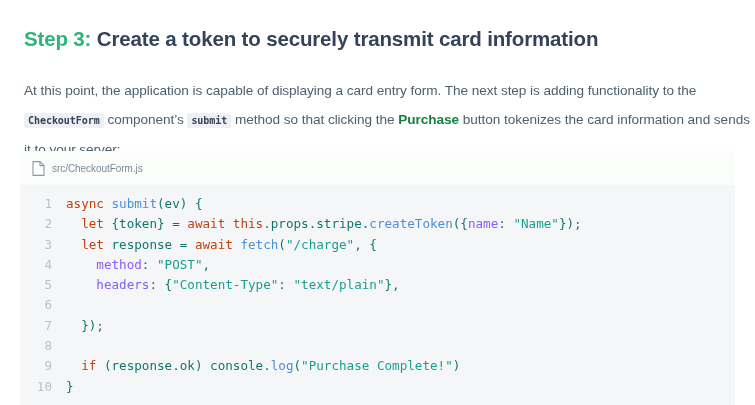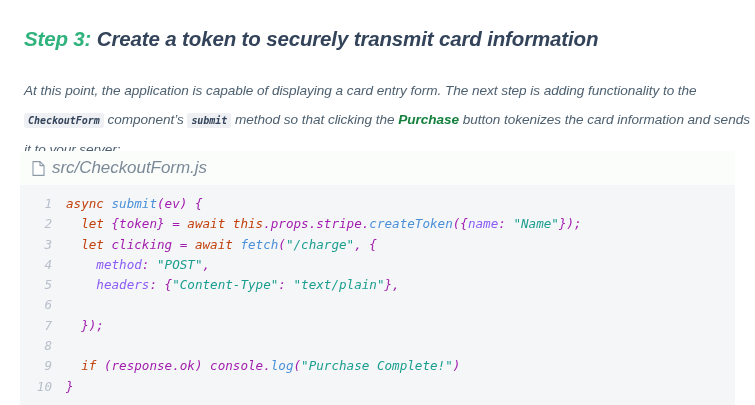--- a/index.html
+++ b/index.html
@@ -13,21 +13,20 @@
     overflow: hidden;
     font-family: "Liberation Sans", sans-serif;
     color: #44566b;
     -webkit-font-smoothing: antialiased;
   }
   .page {
     position: relative;
     width: 755px;
     height: 310px;
     box-sizing: border-box;
-    font-style: italic;
   }
 
   
   .heading {
     position: absolute;
     left: 24px;
     top: 13px;
     font-size: 20.5px;
     font-weight: bold;
     letter-spacing: -0.15px;
@@ -82,21 +81,21 @@
     background: #fbfdfb;
   }
   .file-icon {
     width: 13px;
     height: 15px;
     margin-right: 7px;
     flex: 0 0 auto;
     display: block;
   }
   .file-name {
-    font-size: 17px;
+    font-size: 10px;
     color: #7b8a97;
     letter-spacing: -0.05px;
   }
 
   .code-body {
     background: #f5f6f8;
     height: 220px;
     padding-top: 9px;
     box-sizing: border-box;
     font-family: "DejaVu Sans Mono", "Liberation Mono", monospace;
@@ -119,21 +118,21 @@
   .code-text {
     color: #26303d;
     white-space: pre;
   }
 
   
   .t-kw   { color: #c2410c; }
   .t-fn   { color: #4a90d9; }
   .t-str  { color: #1a9e8f; }
   .t-prop { color: #8b5cf6; }
-  .t-pln  { color: #a21caf; }
+  .t-pln  { color: #0f766e; }
 </style>
 </head>
 <body>
 
 <div class="page">
 
   <h1 class="heading"><span class="step">Step 3:</span><span> Create a token to securely transmit card information</span></h1>
 
   <p class="body-copy"><span>At this point, the application is capable of displaying a card entry form. The next step is adding functionality to the </span><code class="inline-code">CheckoutForm</code><span> component’s </span><code class="inline-code">submit</code><span> method so that clicking the </span><strong class="strong-term">Purchase</strong><span> button tokenizes the card information and sends it to your server:</span></p>
 
@@ -141,21 +140,21 @@
     <div class="code-header">
       <svg class="file-icon" viewBox="0 0 13 15">
         <path d="M1 0.6 h7 l4 4 v9.8 h-11 z" fill="#ffffff" stroke="#8b99a6" stroke-width="1.1" stroke-linejoin="round"></path>
         <path d="M8 0.8 v3.8 h3.9" fill="none" stroke="#8b99a6" stroke-width="1.1" stroke-linejoin="round"></path>
       </svg>
       <span class="file-name">src/CheckoutForm.js</span>
     </div>
     <div class="code-body">
         <div class="code-line"><span class="ln">1</span><span class="code-text"><span class="t-kw">async</span><span class="t-pln"> </span><span class="t-fn">submit</span><span class="t-pln">(ev) {</span></span></div>
         <div class="code-line"><span class="ln">2</span><span class="code-text"><span class="t-pln">  </span><span class="t-kw">let</span><span class="t-pln"> {token} = </span><span class="t-kw">await</span><span class="t-pln"> </span><span class="t-kw">this</span><span class="t-pln">.props.stripe.</span><span class="t-fn">createToken</span><span class="t-pln">({</span><span class="t-prop">name</span><span class="t-pln">: </span><span class="t-str">"Name"</span><span class="t-pln">});</span></span></div>
-        <div class="code-line"><span class="ln">3</span><span class="code-text"><span class="t-pln">  </span><span class="t-kw">let</span><span class="t-pln"> clicking = </span><span class="t-kw">await</span><span class="t-pln"> </span><span class="t-fn">fetch</span><span class="t-pln">(</span><span class="t-str">"/charge"</span><span class="t-pln">, {</span></span></div>
+        <div class="code-line"><span class="ln">3</span><span class="code-text"><span class="t-pln">  </span><span class="t-kw">let</span><span class="t-pln"> response = </span><span class="t-kw">await</span><span class="t-pln"> </span><span class="t-fn">fetch</span><span class="t-pln">(</span><span class="t-str">"/charge"</span><span class="t-pln">, {</span></span></div>
         <div class="code-line"><span class="ln">4</span><span class="code-text"><span class="t-pln">    </span><span class="t-prop">method</span><span class="t-pln">: </span><span class="t-str">"POST"</span><span class="t-pln">,</span></span></div>
         <div class="code-line"><span class="ln">5</span><span class="code-text"><span class="t-pln">    </span><span class="t-prop">headers</span><span class="t-pln">: {</span><span class="t-str">"Content-Type"</span><span class="t-pln">: </span><span class="t-str">"text/plain"</span><span class="t-pln">},</span></span></div>
         <div class="code-line"><span class="ln">6</span></div>
         <div class="code-line"><span class="ln">7</span><span class="code-text"><span class="t-pln">  });</span></span></div>
         <div class="code-line"><span class="ln">8</span><span class="code-text"><span class="t-pln"></span></span></div>
         <div class="code-line"><span class="ln">9</span><span class="code-text"><span class="t-pln">  </span><span class="t-kw">if</span><span class="t-pln"> (response.ok) console.</span><span class="t-fn">log</span><span class="t-pln">(</span><span class="t-str">"Purchase Complete!"</span><span class="t-pln">)</span></span></div>
         <div class="code-line"><span class="ln">10</span><span class="code-text"><span class="t-pln">}</span></span></div>
       </div>
   </div>
 

